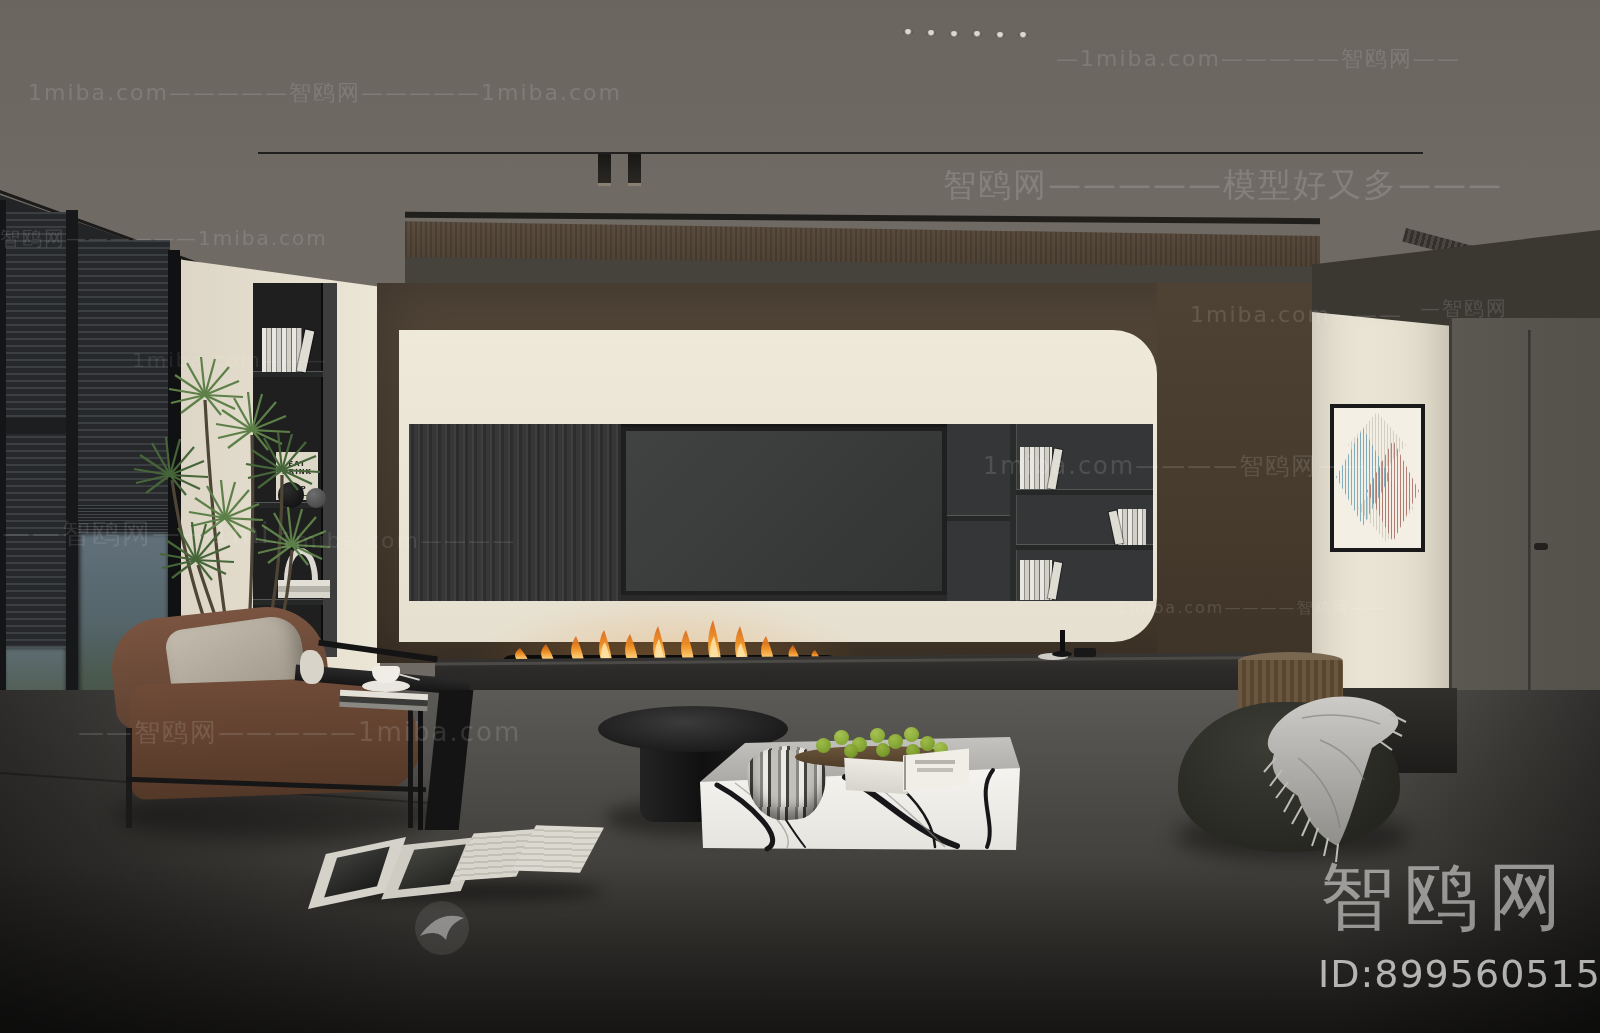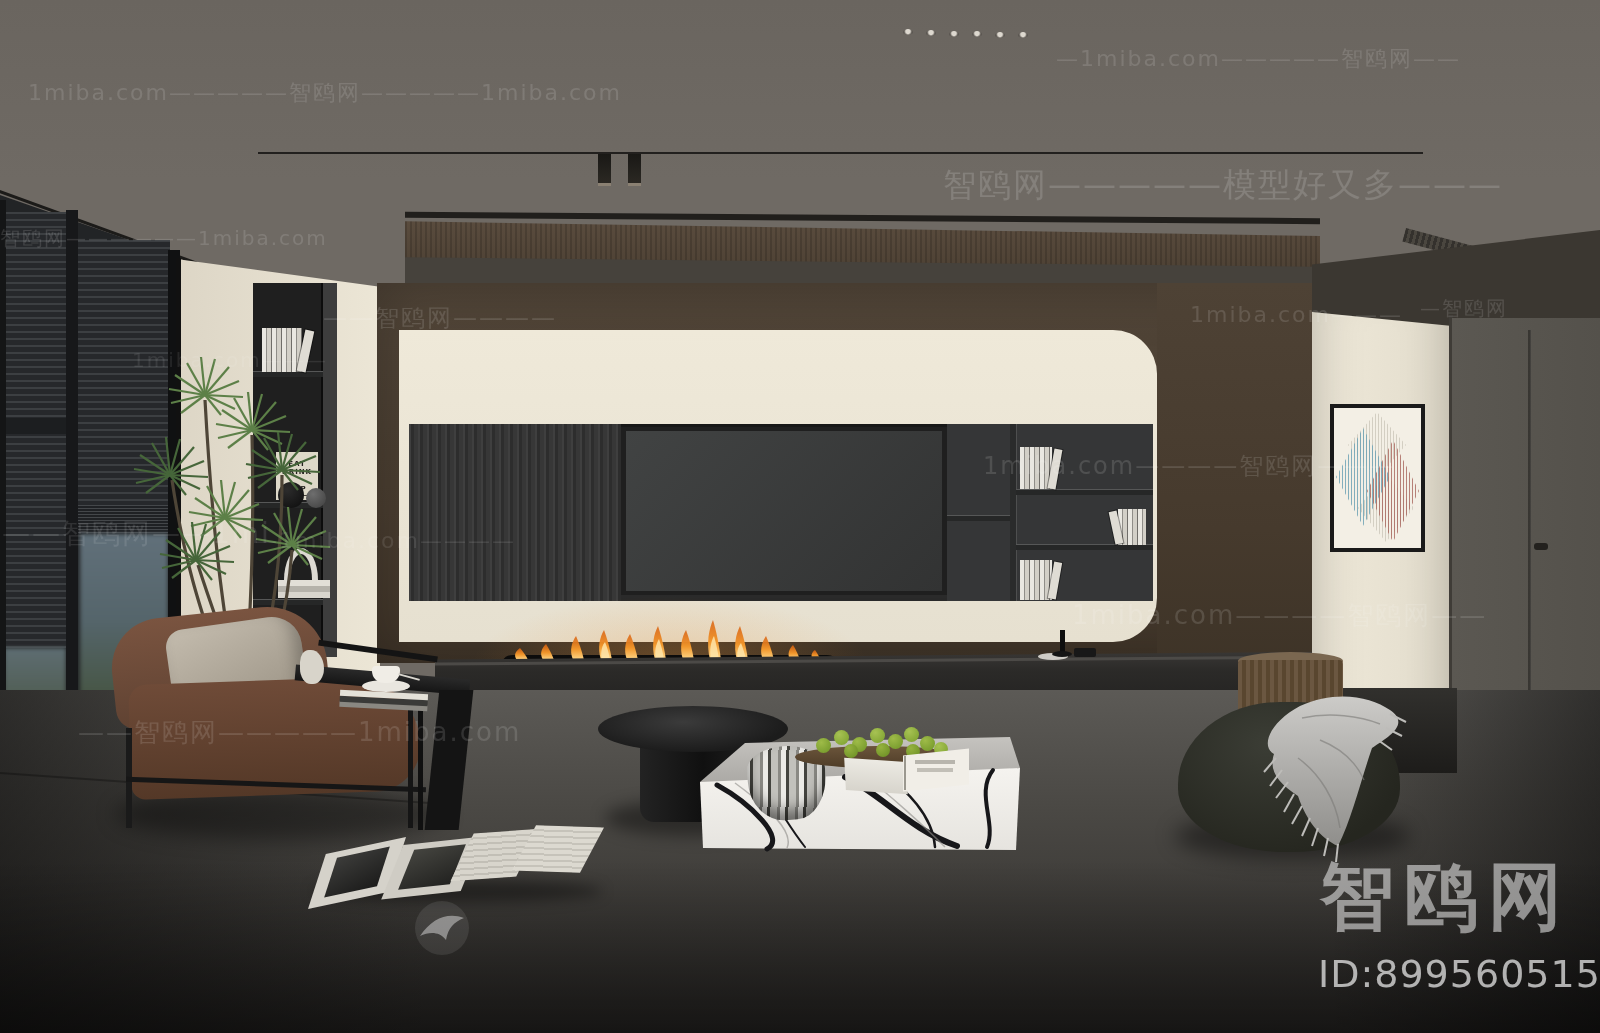--- a/index.html
+++ b/index.html
@@ -294,31 +294,30 @@
   <div class="abs" style="left:330px;top:854px;width:54px;height:36px;background:linear-gradient(160deg,#3c3c3a,#1c1c1b);transform:rotate(-12deg) skewX(-30deg);"></div>
   <div class="abs" style="left:392px;top:842px;width:80px;height:52px;background:#cfccc4;transform:rotate(-6deg) skewX(-28deg);"></div>
   <div class="abs" style="left:406px;top:848px;width:52px;height:38px;background:linear-gradient(160deg,#44443f,#222220);transform:rotate(-6deg) skewX(-28deg);"></div>
   <div class="abs" style="left:462px;top:832px;width:66px;height:46px;background:repeating-linear-gradient(180deg,#d8d5cc 0 4px,#c2bfb6 4px 6px);transform:rotate(-4deg) skewX(-30deg);"></div>
   <div class="abs" style="left:524px;top:826px;width:68px;height:46px;background:repeating-linear-gradient(180deg,#dcd9d0 0 4px,#c6c3ba 4px 6px);transform:rotate(2deg) skewX(-26deg);"></div>
 
   <span class="wm" style="left:1056px;top:44px;font-size:22px;">—1miba.com—————智鸥网——</span>
   <span class="wm" style="left:28px;top:78px;font-size:22px;">1miba.com—————智鸥网—————1miba.com</span>
   <span class="wm" style="left:943px;top:163px;font-size:33px;color:rgba(255,255,255,.15);">智鸥网—————模型好又多———</span>
   <span class="wm" style="left:0;top:225px;font-size:20px;">智鸥网——————1miba.com</span>
-  <span class="wm" style="left:323px;top:302px;font-size:24px;">——智鸥网————</span>
   <span class="wm" style="left:1190px;top:302px;font-size:22px;">1miba.com———</span>
   <span class="wm" style="left:1420px;top:295px;font-size:20px;">—智鸥网</span>
   <span class="wm" style="left:132px;top:348px;font-size:20px;color:rgba(255,255,255,.09);">1miba.com———</span>
   <span class="wm" style="left:983px;top:450px;font-size:24px;">1miba.com————智鸥网———</span>
   <span class="wm" style="left:2px;top:515px;font-size:28px;color:rgba(255,255,255,.11);">——智鸥网——1mi</span>
   <span class="wm" style="left:255px;top:528px;font-size:22px;color:rgba(255,255,255,.1);">—1miba.com————</span>
-  <span class="wm" style="left:1072px;top:598px;font-size:26px;">1miba.com————智鸥网——</span>
+  <span class="wm" style="left:1117px;top:598px;font-size:16px;">1miba.com————智鸥网——</span>
   <span class="wm" style="left:78px;top:715px;font-size:26px;">——智鸥网—————1miba.com</span>
 
   <svg class="abs" style="left:412px;top:898px;" width="60" height="60" viewBox="0 0 60 60">
     <circle cx="30" cy="30" r="27" fill="rgba(255,255,255,.09)"></circle>
     <path d="M8,38 C20,20 36,14 52,20 C42,24 36,30 34,42 C27,33 17,34 8,38 Z" fill="rgba(235,235,235,.45)"></path>
   </svg>
 
-  <span class="wm" style="left:1320px;top:848px;font-size:74px;letter-spacing:10px;color:rgba(238,238,238,.55);font-weight:700;">智鸥网</span>
+  <span class="wm" style="left:1320px;top:848px;font-size:74px;letter-spacing:10px;color:rgba(238,238,238,.55);font-weight:400;">智鸥网</span>
   <span class="wm" style="left:1318px;top:952px;font-size:38px;letter-spacing:1px;color:rgba(244,244,244,.7);">ID:899560515</span>
 
 </div>
 
 </body></html>

